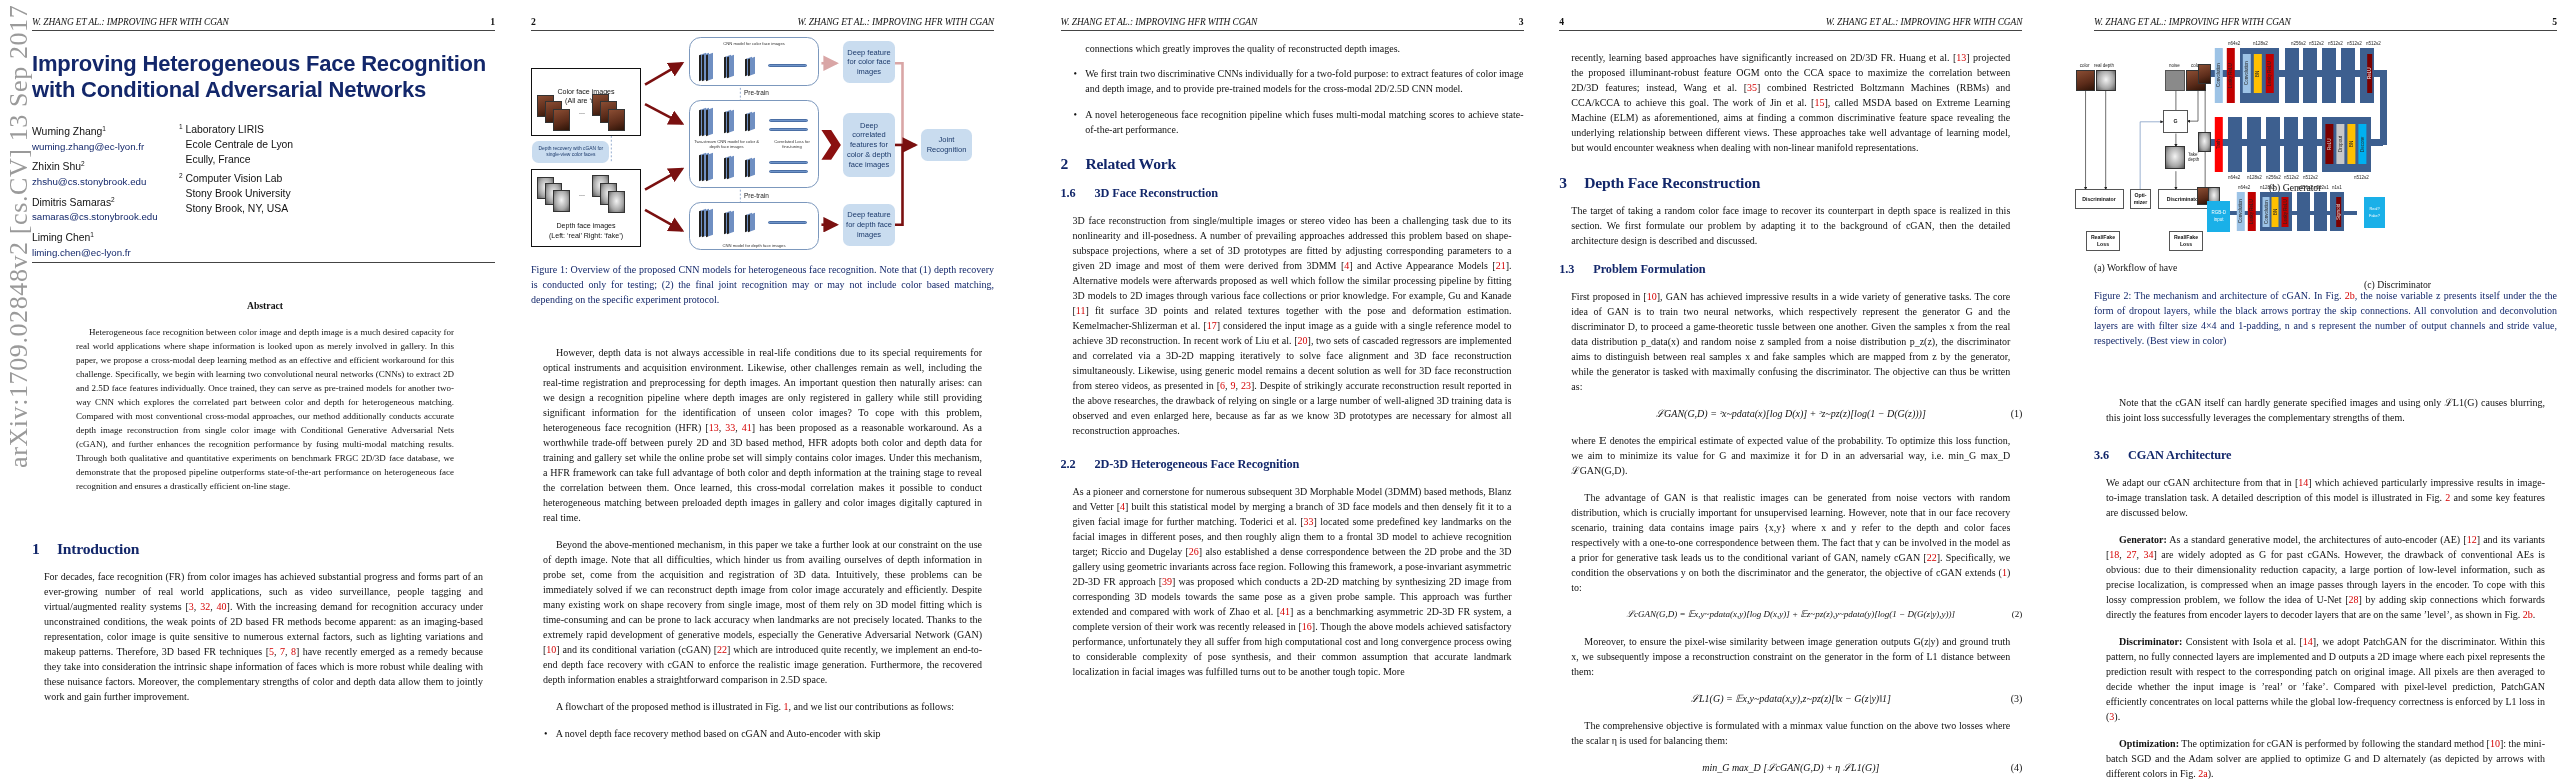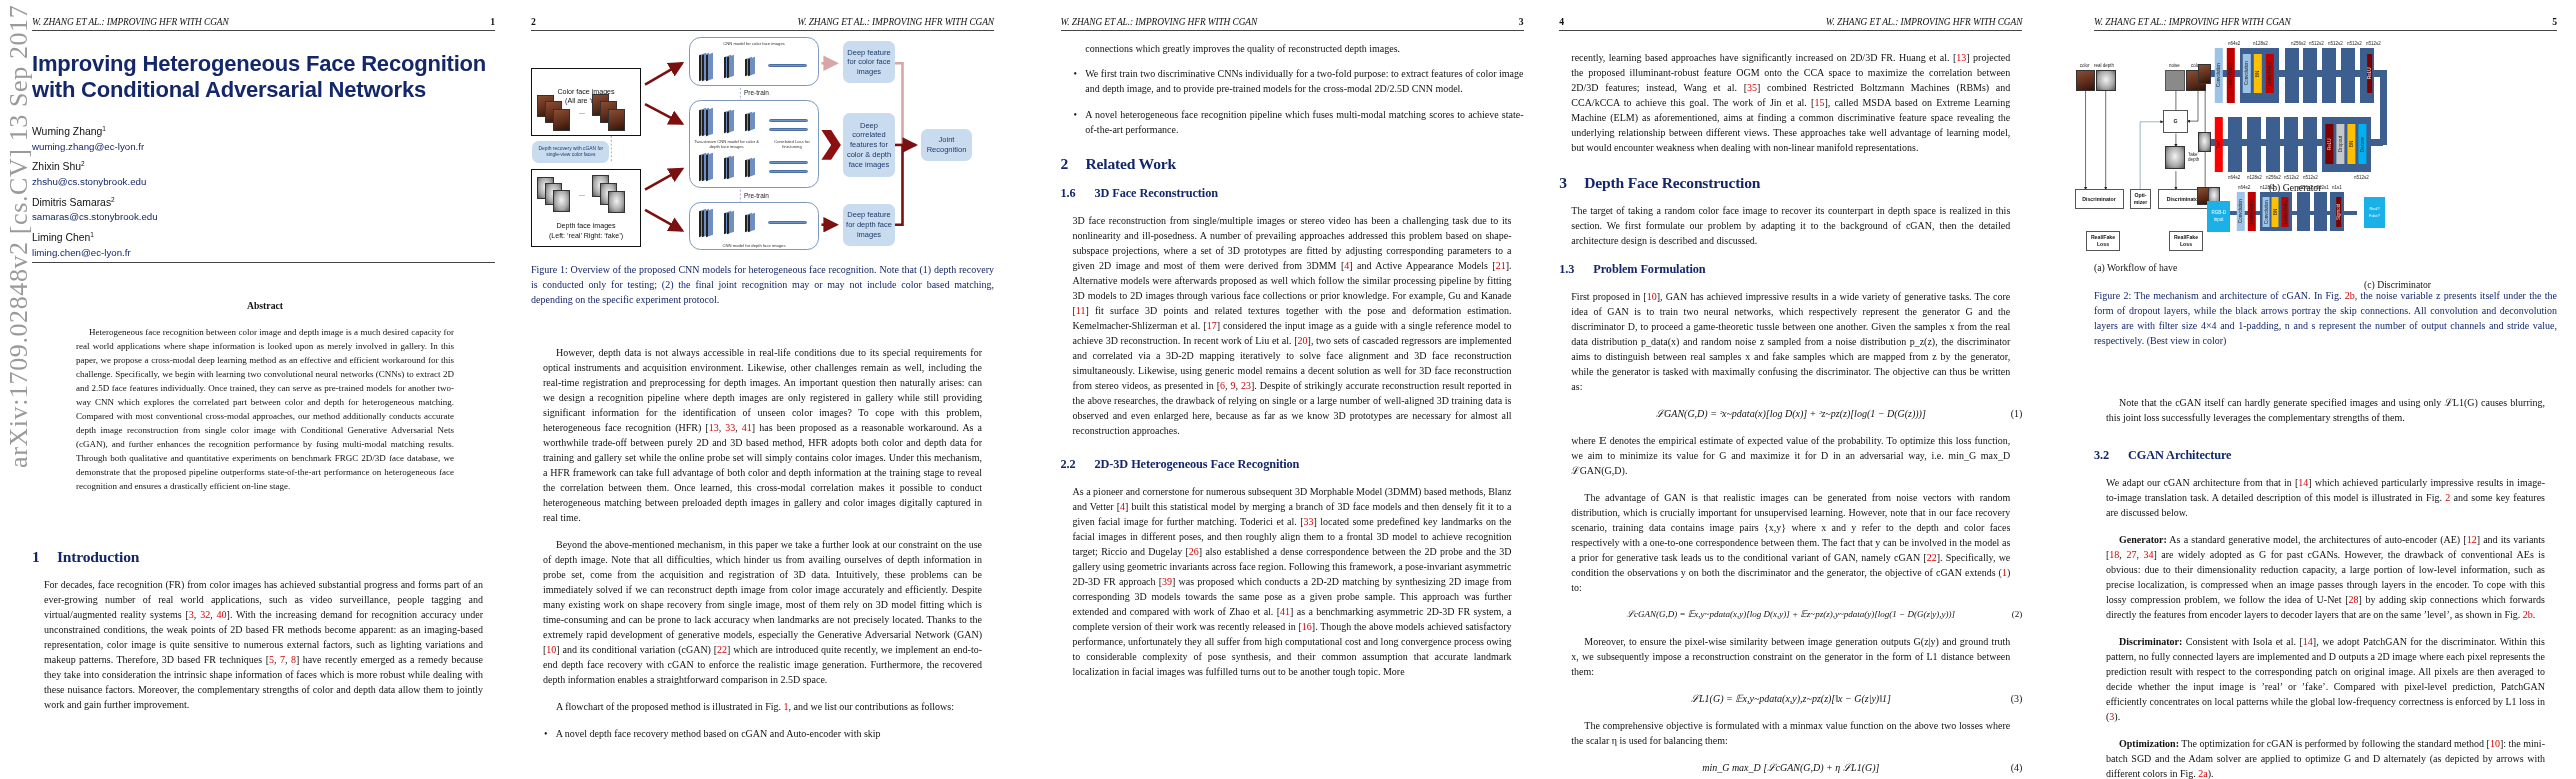--- a/index.html
+++ b/index.html
@@ -78,27 +78,41 @@
     <div class="authors" id="authors">
         <div class="name">Wuming Zhang<sup style="font-size: 6.5px;">1</sup></div>
         <div class="email">wuming.zhang@ec-lyon.fr</div>
         <div class="name">Zhixin Shu<sup style="font-size: 6.5px;">2</sup></div>
         <div class="email">zhshu@cs.stonybrook.edu</div>
         <div class="name">Dimitris Samaras<sup style="font-size: 6.5px;">2</sup></div>
         <div class="email">samaras@cs.stonybrook.edu</div>
         <div class="name">Liming Chen<sup style="font-size: 6.5px;">1</sup></div>
         <div class="email">liming.chen@ec-lyon.fr</div>
       </div>
+    <div class="affils" id="affils">
+        <div class="affil">
+          <sup>1</sup>
+          <div>Laboratory LIRIS</div>
+          <div>Ecole Centrale de Lyon</div>
+          <div>Ecully, France</div>
+        </div>
+        <div class="affil">
+          <sup>2</sup>
+          <div>Computer Vision Lab</div>
+          <div>Stony Brook University</div>
+          <div>Stony Brook, NY, USA</div>
+        </div>
+      </div>
     <div style="position:absolute; left:32px; top:262px; width:463px; border-top:0.6px solid #444;"></div>
     <div class="abstract">
       <h3>Abstract</h3>
       <p class="ind">Heterogeneous face recognition between color image and depth image is a much desired capacity for real world applications where shape information is looked upon as merely involved in gallery. In this paper, we propose a cross-modal deep learning method as an effective and efficient workaround for this challenge. Specifically, we begin with learning two convolutional neural networks (CNNs) to extract 2D and 2.5D face features individually. Once trained, they can serve as pre-trained models for another two-way CNN which explores the correlated part between color and depth for heterogeneous matching. Compared with most conventional cross-modal approaches, our method additionally conducts accurate depth image reconstruction from single color image with Conditional Generative Adversarial Nets (cGAN), and further enhances the recognition performance by fusing multi-modal matching results. Through both qualitative and quantitative experiments on benchmark FRGC 2D/3D face database, we demonstrate that the proposed pipeline outperforms state-of-the-art performance on heterogeneous face recognition and ensures a drastically efficient on-line stage.</p>
     </div>
     <div class="intro body" style="top:541px; left:32px; width:463px;">
-      <h1 class="sec" style="margin-top:8px;"><span class="n">1</span><span>Introduction</span></h1>
+      <h1 class="sec" style="margin-top:0;"><span class="n">1</span><span>Introduction</span></h1>
       <p><span>For decades, face recognition (FR) from color images has achieved substantial progress and forms part of an ever-growing number of real world applications, such as video surveillance, people tagging and virtual/augmented reality systems [</span><span class="cite">3</span>, <span class="cite">32</span>, <span class="cite">40</span><span>]. With the increasing demand for recognition accuracy under unconstrained conditions, the weak points of 2D based FR methods become apparent: as an imaging-based representation, color image is quite sensitive to numerous external factors, such as lighting variations and makeup patterns. Therefore, 3D based FR techniques [</span><span class="cite">5</span>, <span class="cite">7</span>, <span class="cite">8</span><span>] have recently emerged as a remedy because they take into consideration the intrinsic shape information of faces which is more robust while dealing with these nuisance factors. Moreover, the complementary strengths of color and depth data allow them to jointly work and gain further improvement.</span></p>
     </div>
   </div>
 
   <div class="page">
     <div class="hdr" style="left:16px; width:463px;">
       <span class="pnum">2</span>
       <span class="runhead">W. ZHANG ET AL.: IMPROVING HFR WITH CGAN</span>
     </div>
 
@@ -386,21 +400,21 @@
 
     <div class="wbox" style="left:26px; top:231px; width:34px; height:19.5px;">Real/Fake Loss</div>
     <div class="wbox" style="left:109px; top:231px; width:34px; height:19.5px;">Real/Fake Loss</div>
     <div class="subcap" style="left:34px; top:262px;">(a) Workflow of have</div>
     <div class="subcap" style="left:304px; top:279px;">(c) Discriminator</div>
 
     <div class="caption" style="position:absolute; left:34px; top:288px; width:463px;"><span>Figure 2: The mechanism and architecture of cGAN. In Fig. </span><span class="cite">2b</span><span>, the noise variable z presents itself under the the form of dropout layers, while the black arrows portray the skip connections. All convolution and deconvolution layers are with filter size 4×4 and 1-padding, n and s represent the number of output channels and stride value, respectively. (Best view in color)</span></div>
 
     <div class="body" style="top:383px; left:34px; width:463px;">
       <p class="ind">Note that the cGAN itself can hardly generate specified images and using only ℒL1(G) causes blurring, this joint loss successfully leverages the complementary strengths of them.</p>
-      <h2 class="sub" style="margin-top:23.4px;"><span class="n">3.2</span><span>CGAN Architecture</span></h2>
+      <h2 class="sub" style="margin-top:23.4px;"><span class="n">3.6</span><span>CGAN Architecture</span></h2>
       <p><span>We adapt our cGAN architecture from that in [</span><span class="cite">14</span><span>] which achieved particularly impressive results in image-to-image translation task. A detailed description of this model is illustrated in Fig. </span><span class="cite">2</span><span> and some key features are discussed below.</span></p>
       <p class="ind"><b>Generator:</b><span><span> As a standard generative model, the architectures of auto-encoder (AE) [</span><span class="cite">12</span><span>] and its variants [</span><span class="cite">18</span><span>, </span><span class="cite">27</span><span>, </span><span class="cite">34</span><span>] are widely adopted as G for past cGANs. However, the drawback of conventional AEs is obvious: due to their dimensionality reduction capacity, a large portion of low-level information, such as precise localization, is compressed when an image passes through layers in the encoder. To cope with this lossy compression problem, we follow the idea of U-Net [</span><span class="cite">28</span><span>] by adding skip connections which forwards directly the features from encoder layers to decoder layers that are on the same ’level’, as shown in Fig. </span><span class="cite">2b</span><span>.</span></span></p>
       <p class="ind"><b>Discriminator:</b><span><span> Consistent with Isola et al. [</span><span class="cite">14</span><span>], we adopt PatchGAN for the discriminator. Within this pattern, no fully connected layers are implemented and D outputs a 2D image where each pixel represents the prediction result with respect to the corresponding patch on original image. All pixels are then averaged to decide whether the input image is ’real’ or ’fake’. Compared with pixel-level prediction, PatchGAN efficiently concentrates on local patterns while the global low-frequency correctness is enforced by L1 loss in (</span><span class="cite">3</span><span>).</span></span></p>
       <p class="ind"><b>Optimization:</b><span><span> The optimization for cGAN is performed by following the standard method [</span><span class="cite">10</span><span>]: the mini-batch SGD and the Adam solver are applied to optimize G and D alternately (as depicted by arrows with different colors in Fig. </span><span class="cite">2a</span><span>).</span></span></p>
     </div>
   </div>
 
 </div>
 
 

